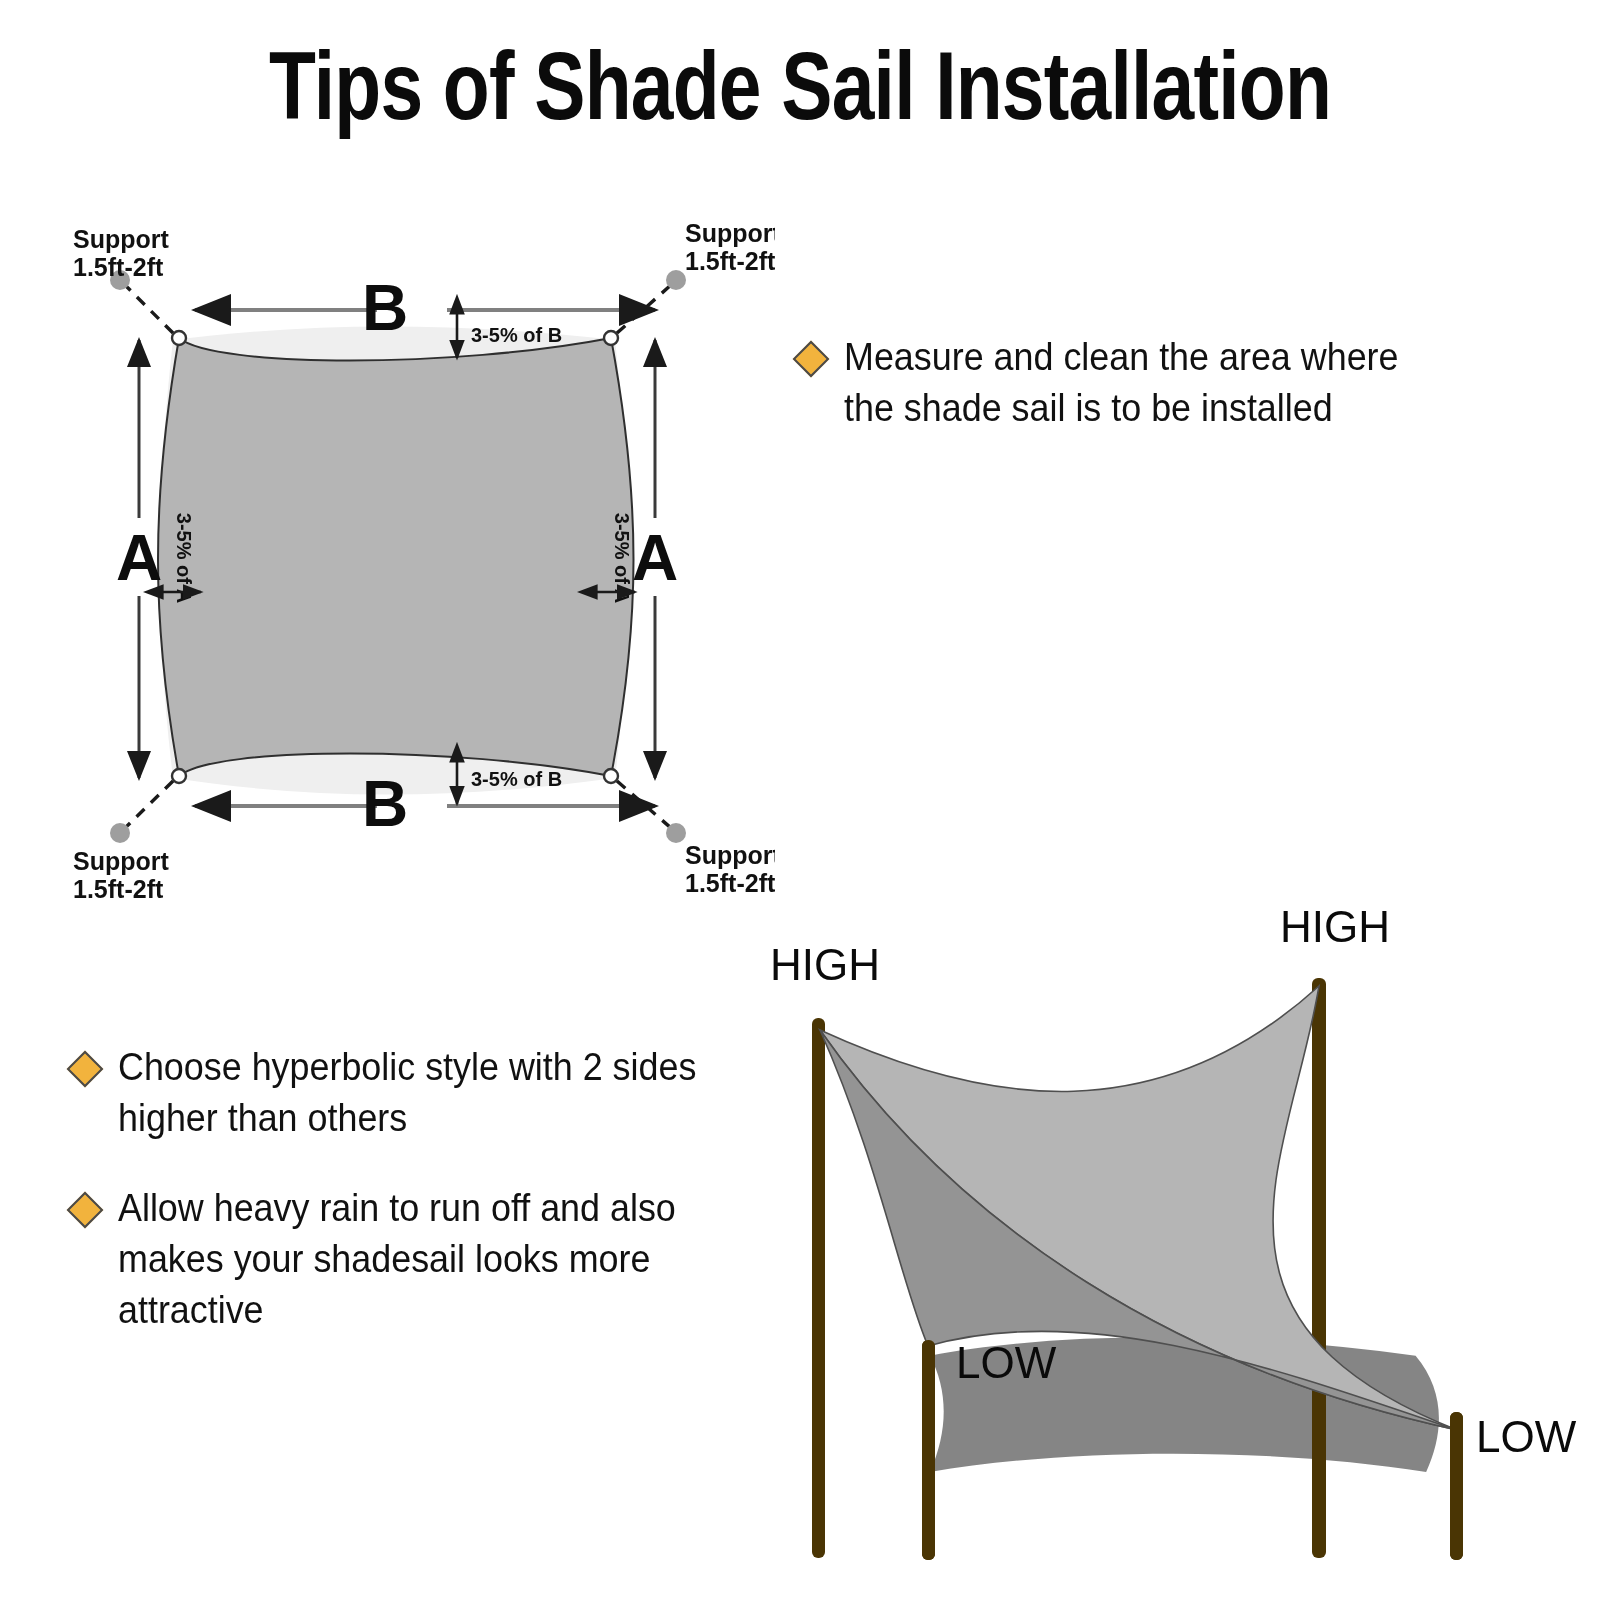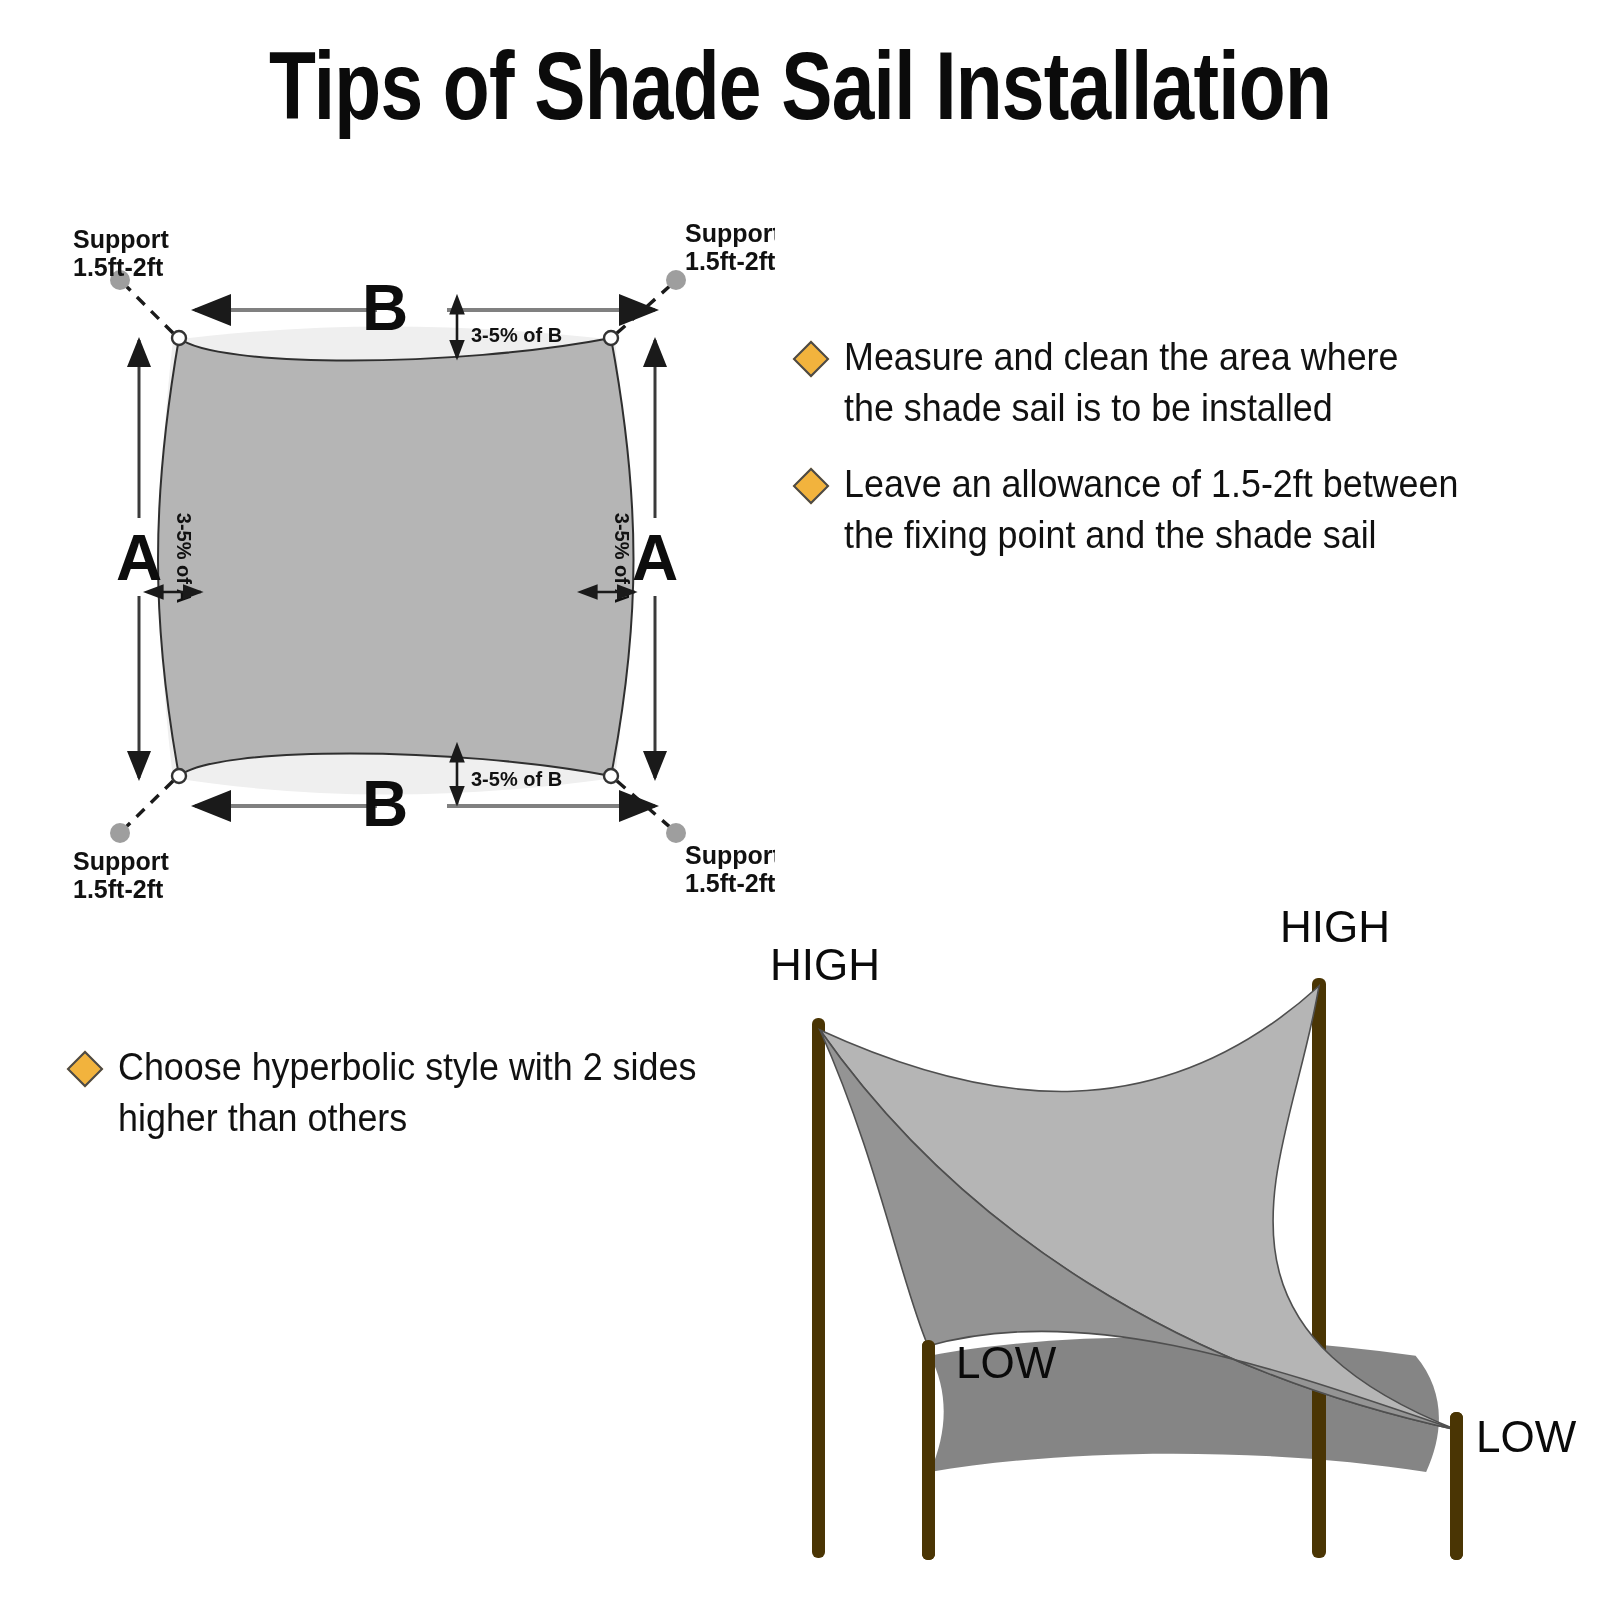--- a/index.html
+++ b/index.html
@@ -141,33 +141,34 @@
   <text class="pct" x="560" y="358" transform="rotate(90 560 358)" text-anchor="middle">3-5% of A</text>
   <line x1="540" y1="392" x2="580" y2="392" stroke="#1a1a1a" stroke-width="2.6" marker-start="url(#tArrStart)" marker-end="url(#tArrEnd)"></line>
 </svg>
 
 <div id="tips-right" class="bullet-list">
   <div class="bullet-row">
     <span class="diamond"></span>
     <span class="bullet-text">Measure and clean the area where
 the shade sail is to be installed</span>
   </div>
-  <div class="bullet-row">
-    <span class="diamond"></span>
-    <span class="bullet-text">Leave an allowance of 1.5-2ft between
-the fixing point and the shade sail</span>
-  </div>
 </div>
 
 <div id="tips-left" class="bullet-list">
   <div class="bullet-row">
     <span class="diamond"></span>
     <span class="bullet-text">Choose hyperbolic style with 2 sides
 higher than others</span>
   </div>
+  <div class="bullet-row">
+    <span class="diamond"></span>
+    <span class="bullet-text">Allow heavy rain to run off and also
+makes your shadesail looks more
+attractive</span>
+  </div>
 </div>
 
 <svg id="bottom-diagram" viewBox="0 0 840 660">
 
   <path d="M60,470 C150,452 330,452 430,470 C440,520 440,560 430,596 C330,578 150,578 60,596 C70,560 70,520 60,470 Z" transform="translate(0,-10) scale(1.0)" fill="none"></path>
   <path d="M62,486
            C160,462 300,462 430,486
            C452,520 452,560 438,600
            C320,576 170,576 62,600
            C76,560 76,520 62,486 Z" fill="#7e7e7e" opacity="0.95" transform="translate(88,-40) scale(1.32,1.02)"></path>

